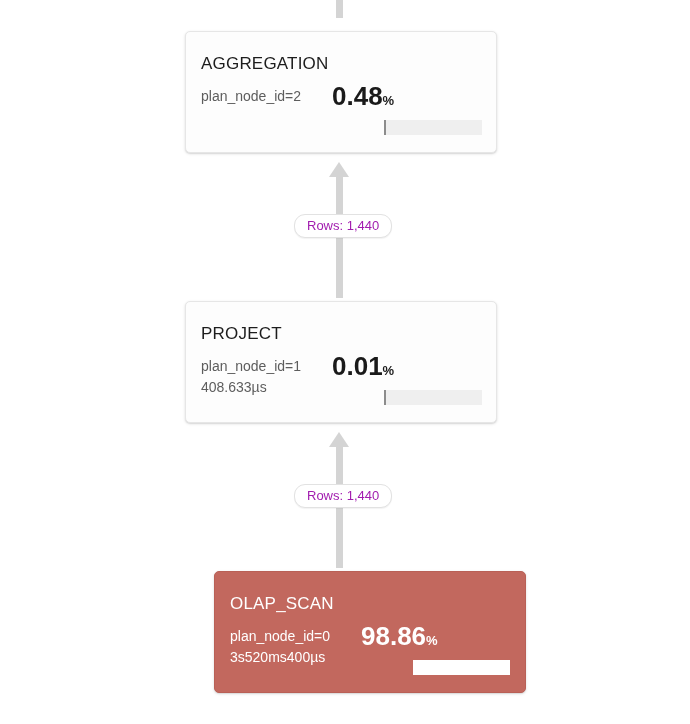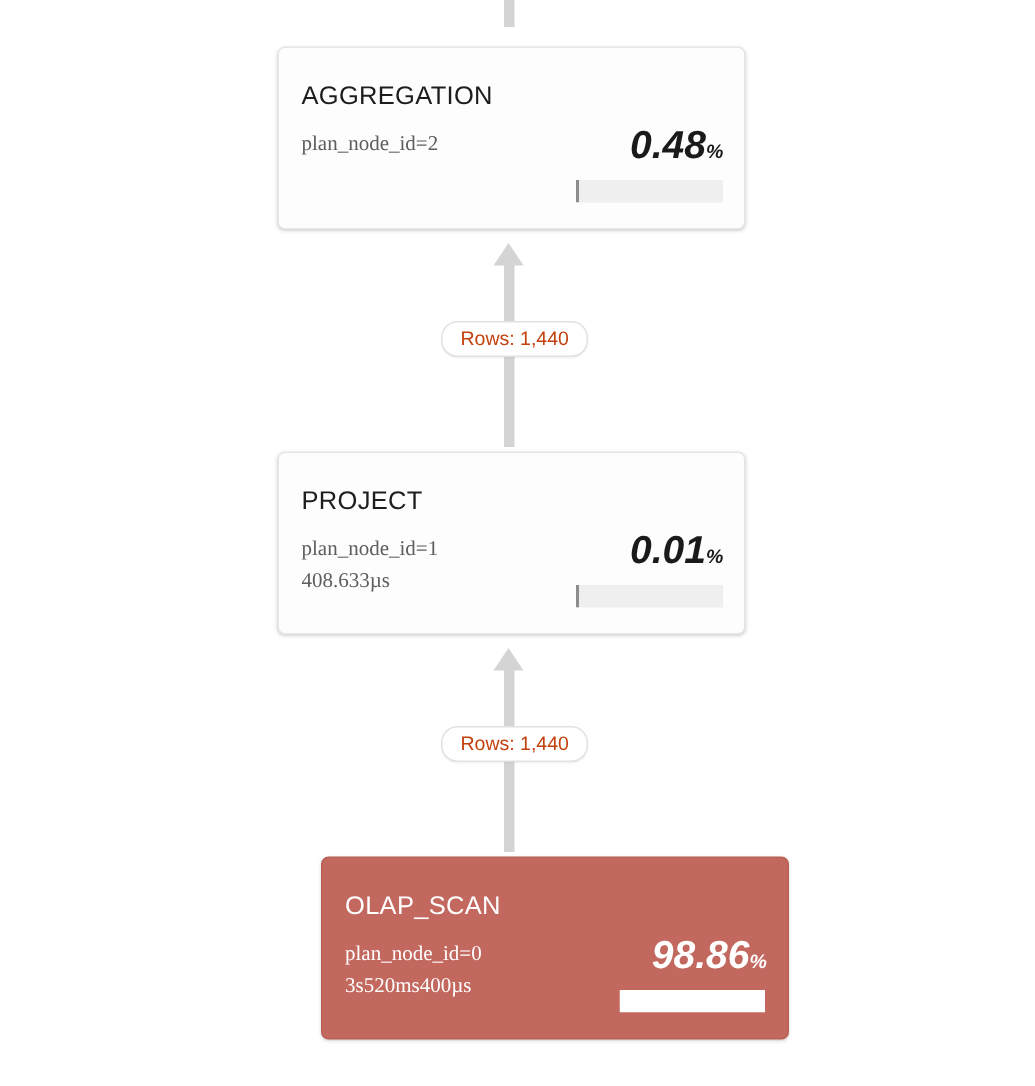--- a/index.html
+++ b/index.html
@@ -39,21 +39,21 @@
 
   .edge-label {
     position: absolute;
     background: #ffffff;
     border: 1px solid #e2e2e2;
     border-radius: 11px;
     height: 22px;
     line-height: 21px;
     padding: 0 12px;
     font-size: 13px;
-    color: #c2410c;
+    color: #a21caf;
     white-space: nowrap;
     box-shadow: 0 1px 1px rgba(0,0,0,0.05);
   }
 
   
   .node {
     position: absolute;
     left: 185px;
     width: 312px;
     height: 122px;
@@ -80,29 +80,28 @@
 
   .node-meta {
     position: absolute;
     left: 15px;
     top: 54px;
     font-size: 14px;
     line-height: 21px;
     color: #5d5d5d;
   }
   .node.hot .node-meta { color: #ffffff; }
-  .node-meta div { white-space: nowrap; font-family: Liberation Serif, serif; }
+  .node-meta div { white-space: nowrap; }
 
   .stat {
     position: absolute;
     right: 14px;
     top: 50px;
     width: 150px;
-    text-align: right;
-    font-style: italic;
+    text-align: left;
   }
   .pct-line {
     font-size: 26px;
     font-weight: bold;
     color: #1a1a1a;
     line-height: 28px;
     white-space: nowrap;
   }
   .node.hot .pct-line { color: #ffffff; }
   .pct-unit {

